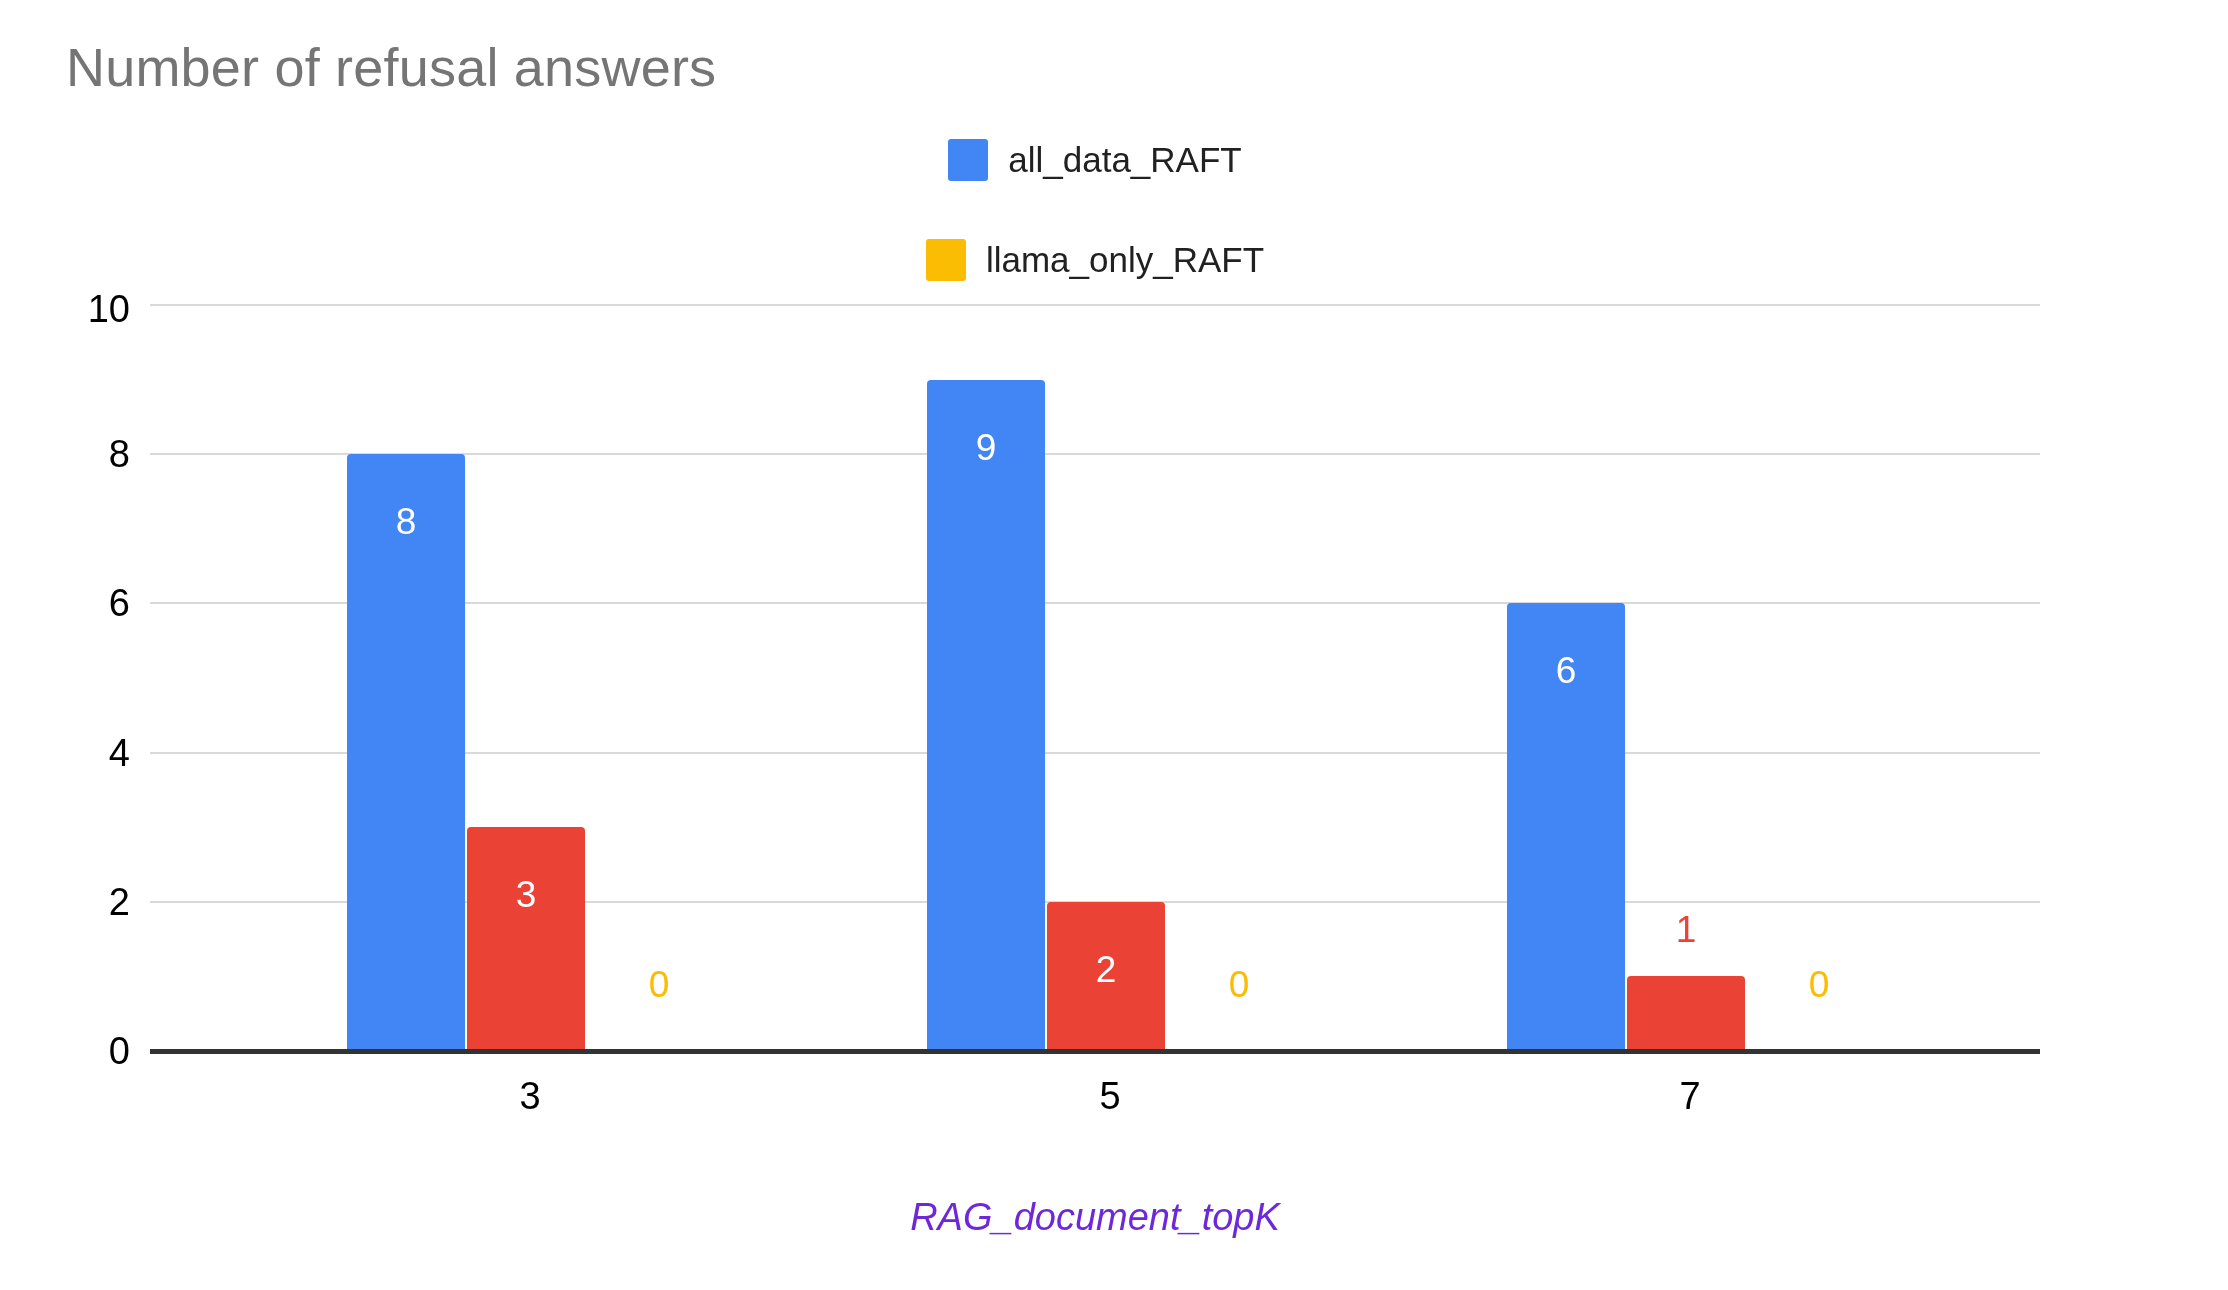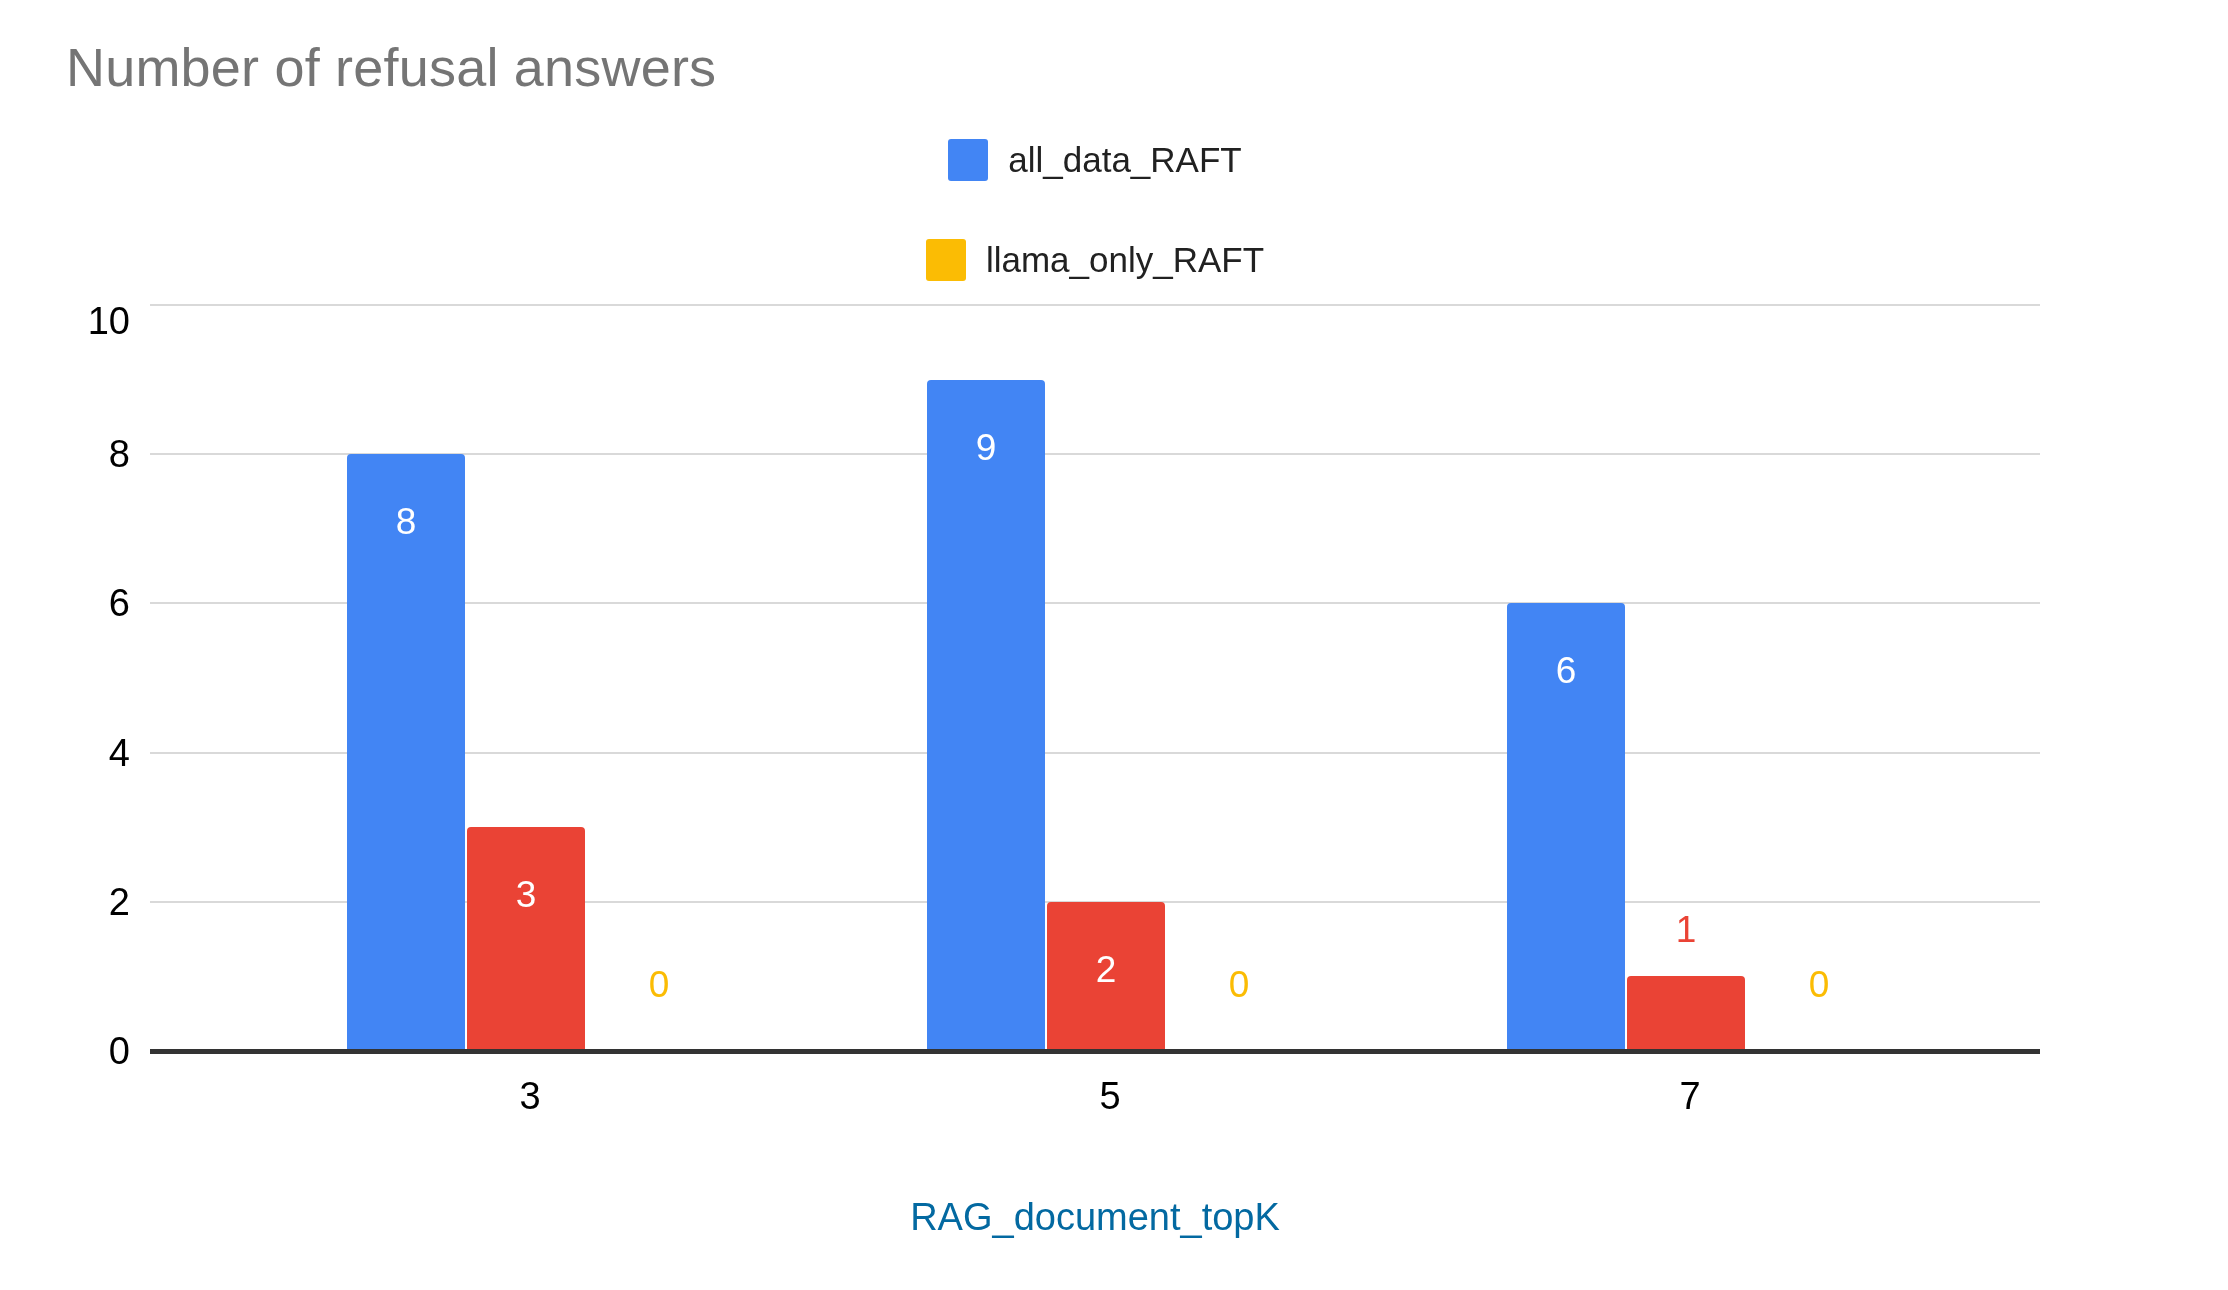--- a/index.html
+++ b/index.html
@@ -136,21 +136,22 @@
     font-size: 38px;
     color: #000000;
   }
   #xaxis-title {
     position: absolute;
     left: 150px;
     top: 1196px;
     width: 1890px;
     text-align: center;
     font-size: 38px;
-    color: #0369a1;
+    color: #6d28d9;
+    font-style: italic;
   }
 </style>
 </head>
 <body>
 
 <div id="canvas">
 
   <div id="chart-title">Number of refusal answers</div>
 
   <div id="legend">
@@ -158,21 +159,21 @@
       <span class="legend-swatch" style="background: rgb(66, 133, 244);"></span>
       <span class="legend-label">all_data_RAFT</span>
     </div>
     <div class="legend-item">
       <span class="legend-swatch" style="background: rgb(251, 188, 4);"></span>
       <span class="legend-label">llama_only_RAFT</span>
     </div>
   </div>
 
   <div id="yticks">
-      <div class="ytick" style="top: 16px;">10</div>
+      <div class="ytick" style="top: 4px;">10</div>
       <div class="ytick" style="top: 149.2px;">8</div>
       <div class="ytick" style="top: 298.4px;">6</div>
       <div class="ytick" style="top: 447.6px;">4</div>
       <div class="ytick" style="top: 596.8px;">2</div>
       <div class="ytick" style="top: 746px;">0</div>
     </div>
 
   <div id="plot">
       <div class="gridline" style="top: -1px;"></div>
       <div class="gridline" style="top: 148.2px;"></div>

